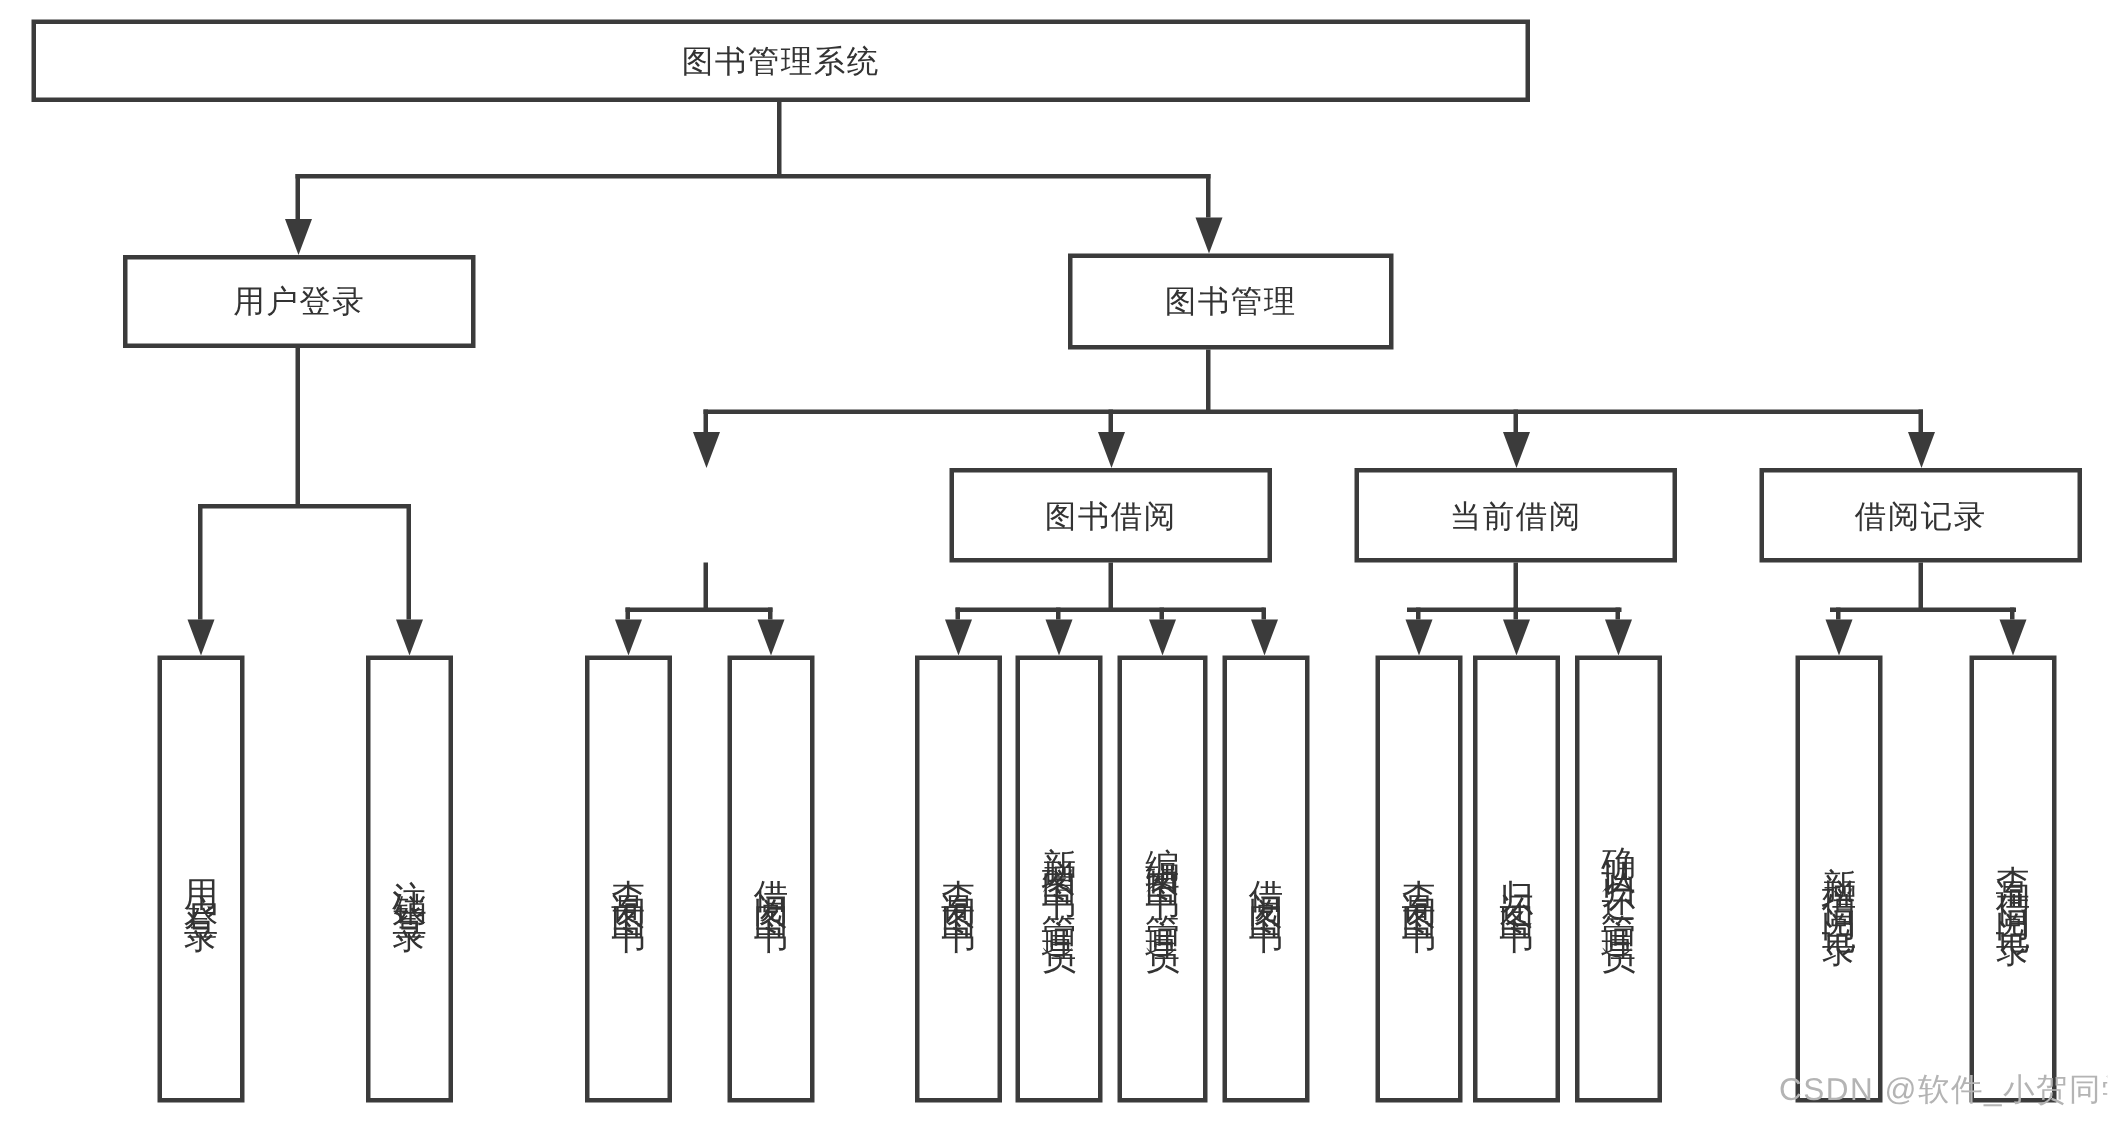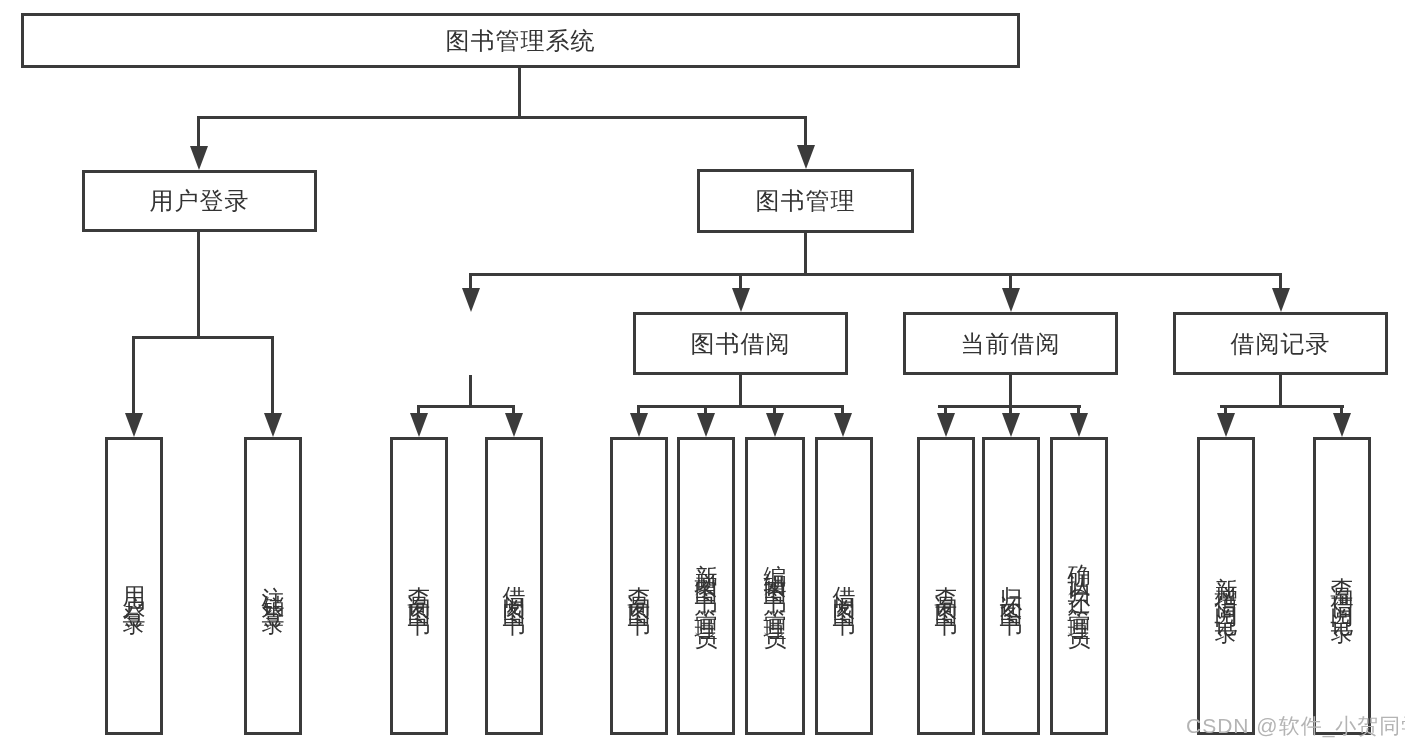--- a/index.html
+++ b/index.html
@@ -3,21 +3,21 @@
 <meta charset="utf-8">
 <style>
   html,body{margin:0;padding:0;background:#fff;}
   .stage{
     position:relative;width:1405px;height:747px;background:#ffffff;overflow:hidden;
     font-family:"Liberation Sans","DejaVu Sans",sans-serif;color:#333333;
   }
   .box{
     position:absolute;box-sizing:border-box;border:3px solid #3b3b3b;background:#ffffff;
     display:flex;align-items:center;justify-content:center;
-    font-size:24px;letter-spacing:1px;white-space:nowrap;
+    font-size:21px;letter-spacing:1px;white-space:nowrap;
   }
   .vbox{
     position:absolute;box-sizing:border-box;border:3px solid #3b3b3b;background:#ffffff;
     display:flex;align-items:center;justify-content:center;
     top:437px;width:58px;height:298px;
   }
   .vbox span{
     writing-mode:vertical-rl;text-orientation:mixed;
     font-size:23px;letter-spacing:9px;line-height:1;
   }
@@ -39,21 +39,21 @@
 <div class="stage">
 
   <div class="box" style="left:21px;top:13px;width:999px;height:55px">图书管理系统</div>
 
   <div class="vline" style="left:518px;top:68px;height:50px"></div>
   <div class="hline" style="left:197px;top:116px;width:610px"></div>
   <div class="arrow" style="left:197px;top:116px;height:30px"></div>
   <div class="arrow" style="left:804px;top:116px;height:29px"></div>
 
   <div class="box" style="left:82px;top:170px;width:235px;height:62px">用户登录</div>
-  <div class="box" style="left:697px;top:169px;width:217px;height:64px">图书管理</div>
+  <div class="box" style="left:712px;top:169px;width:217px;height:64px">图书管理</div>
 
   <div class="vline" style="left:197px;top:232px;height:106px"></div>
   <div class="hline" style="left:132px;top:336px;width:142px"></div>
   <div class="arrow" style="left:132px;top:336px;height:77px"></div>
   <div class="arrow" style="left:271px;top:336px;height:77px"></div>
 
   <div class="vline" style="left:804px;top:233px;height:42px"></div>
   <div class="hline" style="left:469px;top:273px;width:813px"></div>
   <div class="arrow" style="left:469px;top:273px;height:15px"></div>
   <div class="arrow" style="left:739px;top:273px;height:15px"></div>

